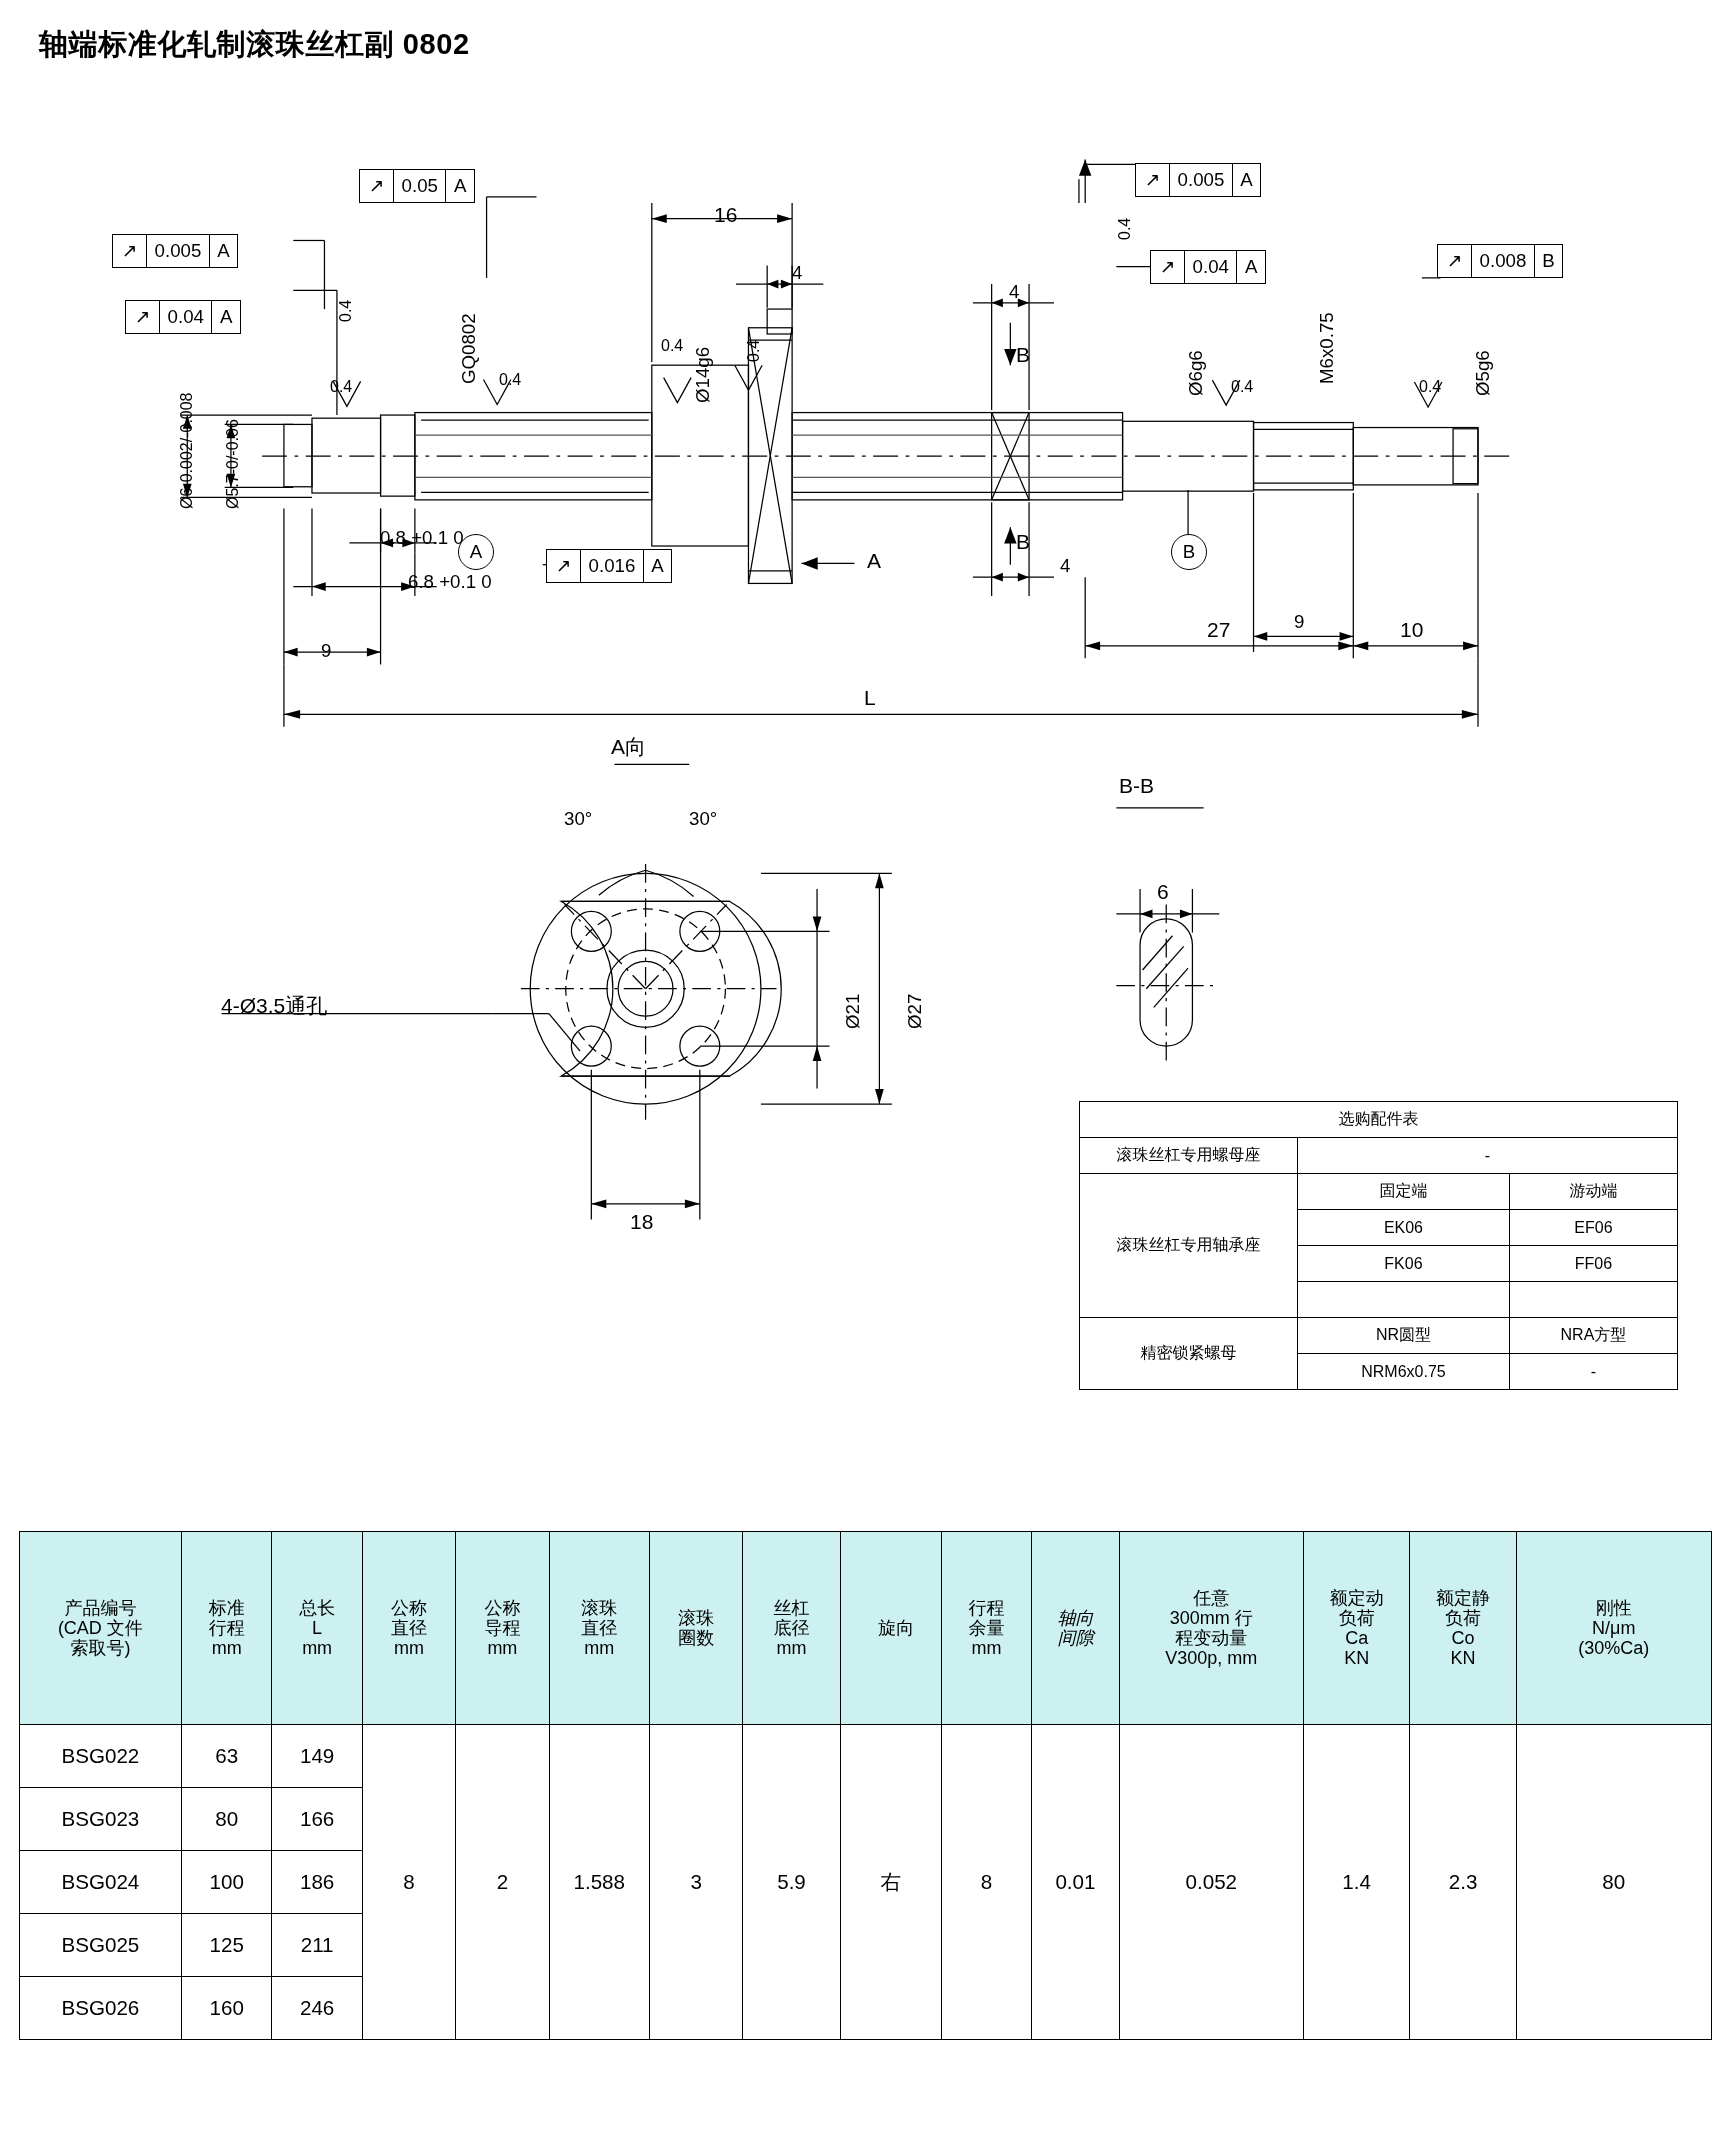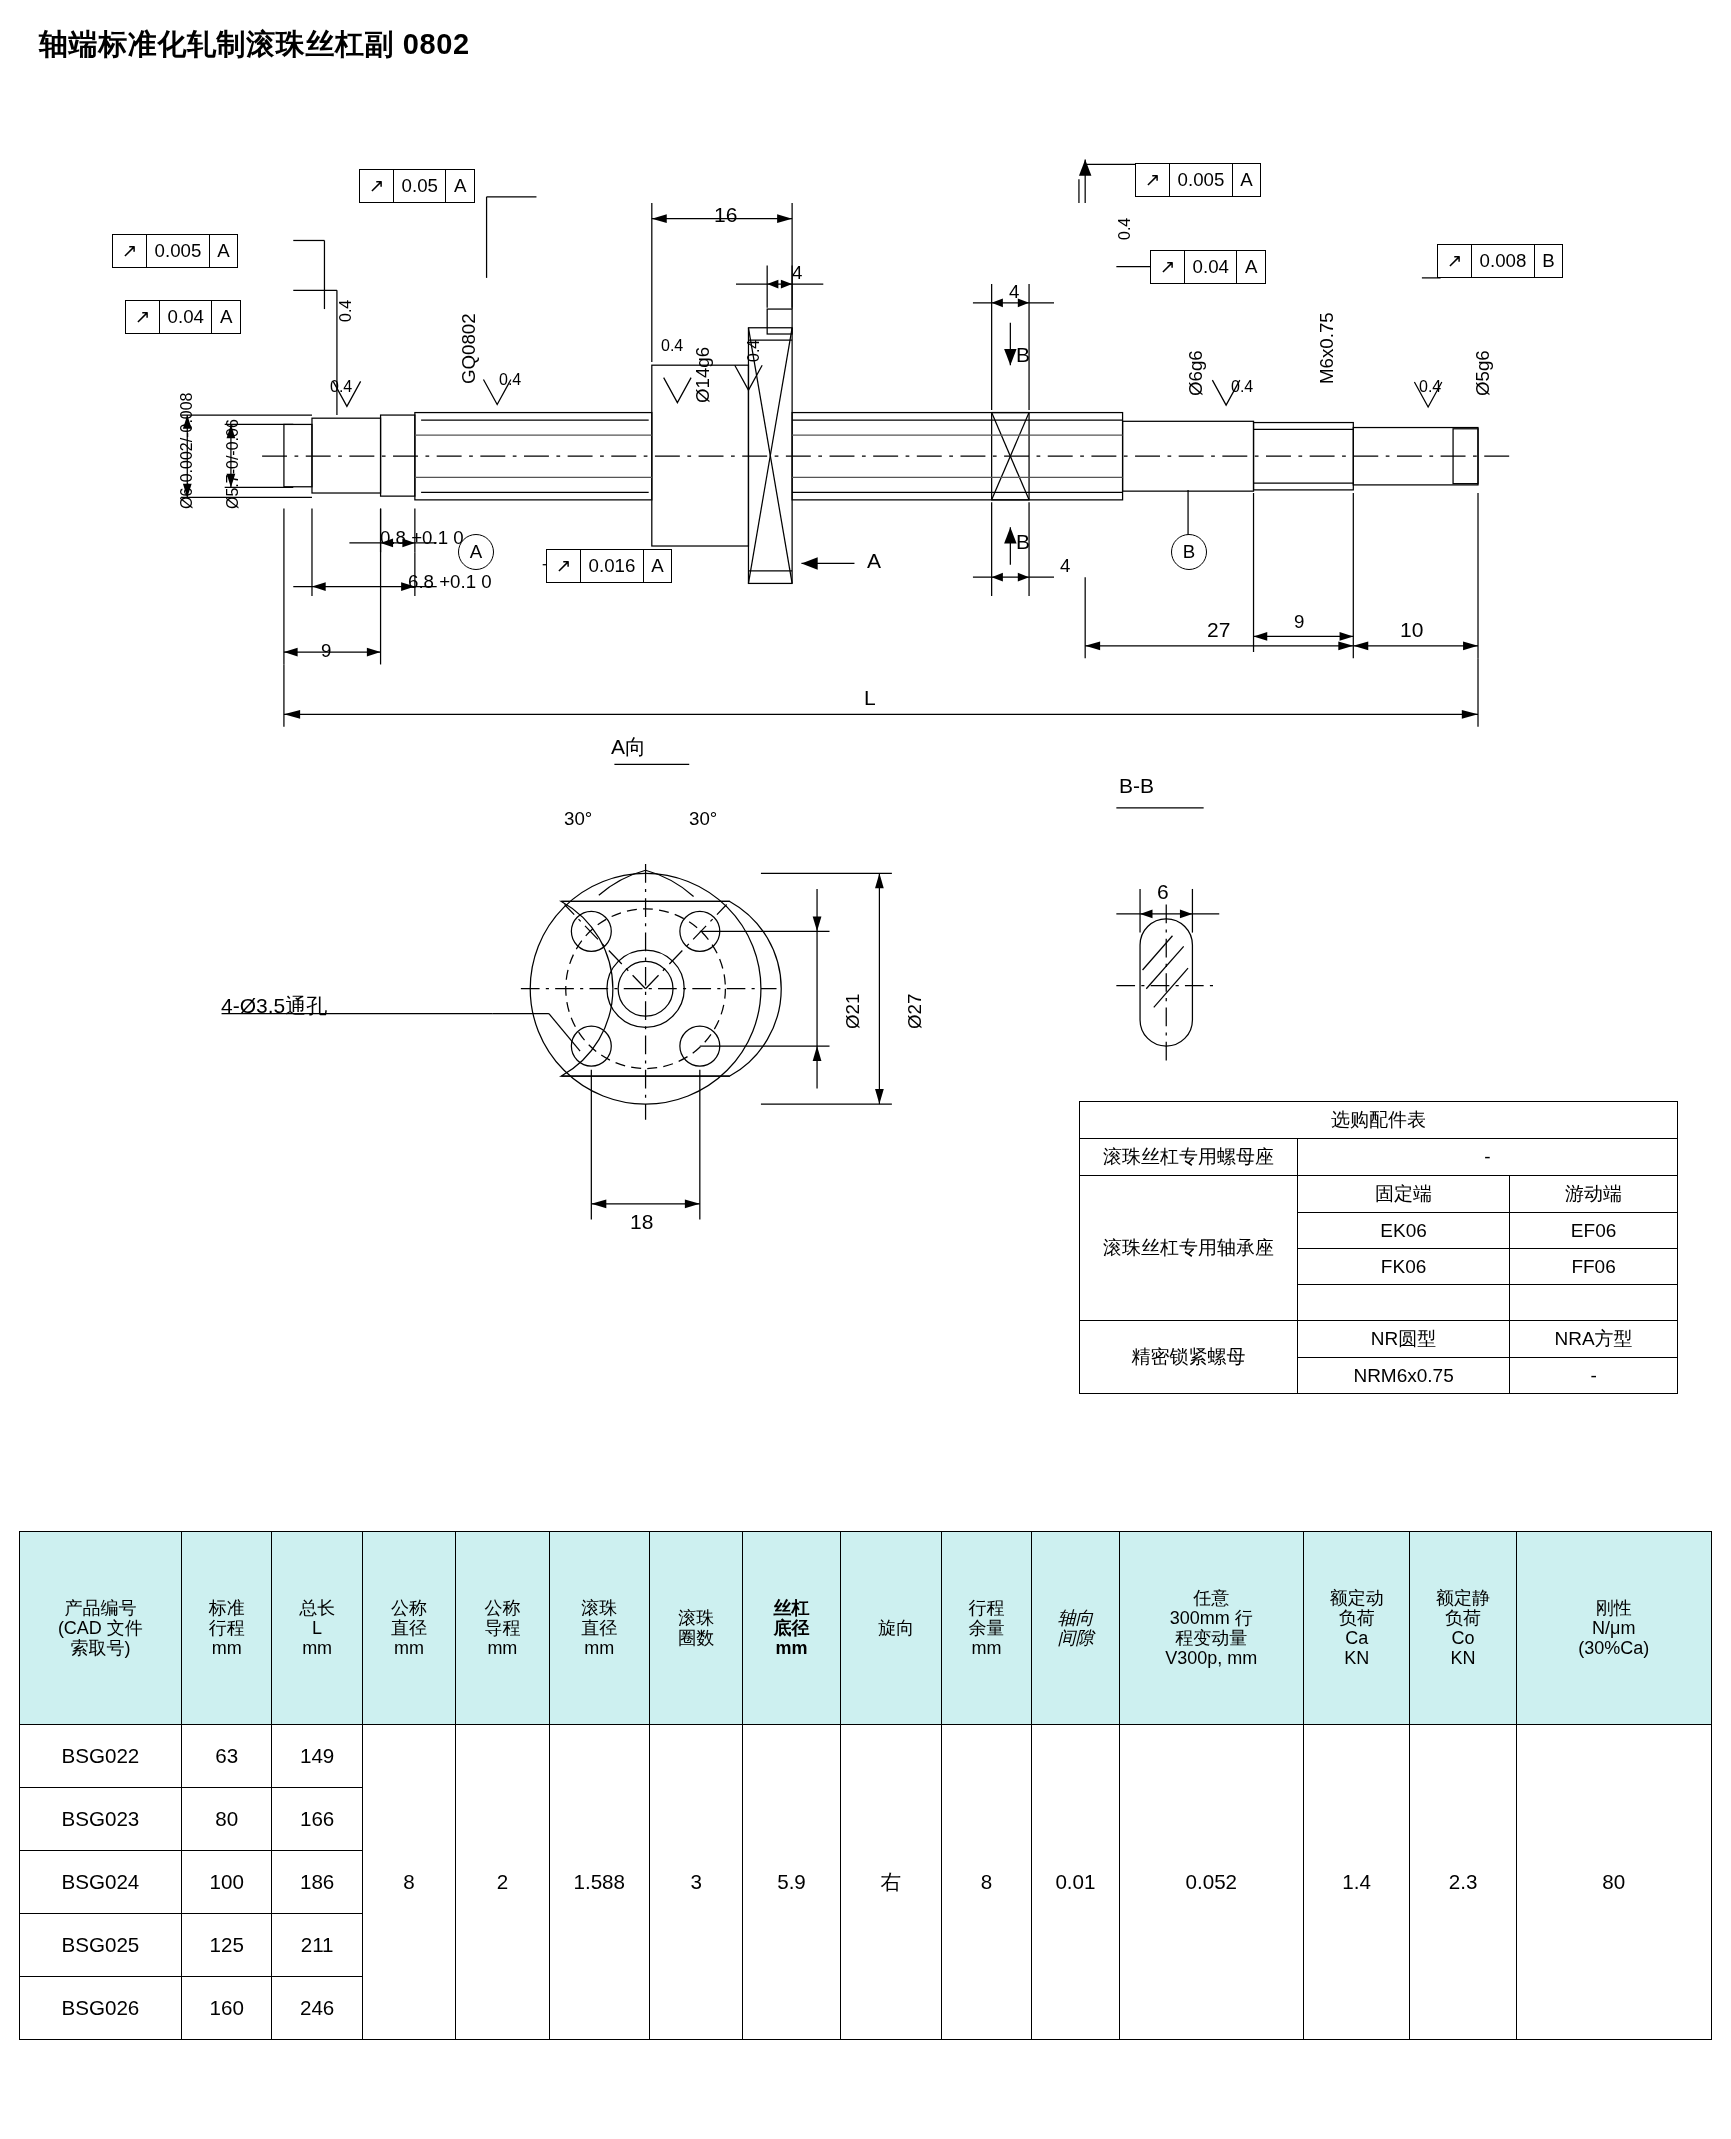--- a/index.html
+++ b/index.html
@@ -36,21 +36,21 @@
 
   
   .cletter{
     position:absolute;border:1.2px solid #000;border-radius:50%;
     width:34px;height:34px;display:flex;align-items:center;justify-content:center;
     font-size:18.7px;background:#fff;
   }
 
   
   table{border-collapse:collapse;position:absolute;}
-  .opt-table{left:1079px;top:1085px;width:599px;font-size:19px;}
+  .opt-table{left:1079px;top:1085px;width:599px;font-size:16px;}
   .opt-table td{border:1.2px solid #000;text-align:center;padding:5px 2.5px;height:25px;}
 
   .main-table{left:18.7px;top:1515px;width:1693px;font-size:18.7px;}
   .main-table td,.main-table th{border:1.2px solid #000;text-align:center;padding:2.5px 1.2px;}
   .main-table thead td{background:#cdf0f0;font-size:18px;line-height:1.12;height:187px;}
   .main-table tbody td{height:57px;font-size:20.6px;}
 
   
   svg.draw{position:absolute;left:0;top:0;width:1732px;height:2140px;overflow:visible;}
 </style>
@@ -451,21 +451,21 @@
         </td>
         <td style="width:97px;">
           <div>滚珠</div>
           <div>直径</div>
           <div>mm</div>
         </td>
         <td style="width:90px;">
           <div>滚珠</div>
           <div>圈数</div>
         </td>
-        <td style="width:94px;font-weight:bold;">
+        <td style="width:94px;">
           <div>丝杠</div>
           <div>底径</div>
           <div>mm</div>
         </td>
         <td style="width:87px;padding-left:12px;">
           <div>旋向</div>
         </td>
         <td style="width:87px;">
           <div>行程</div>
           <div>余量</div>

